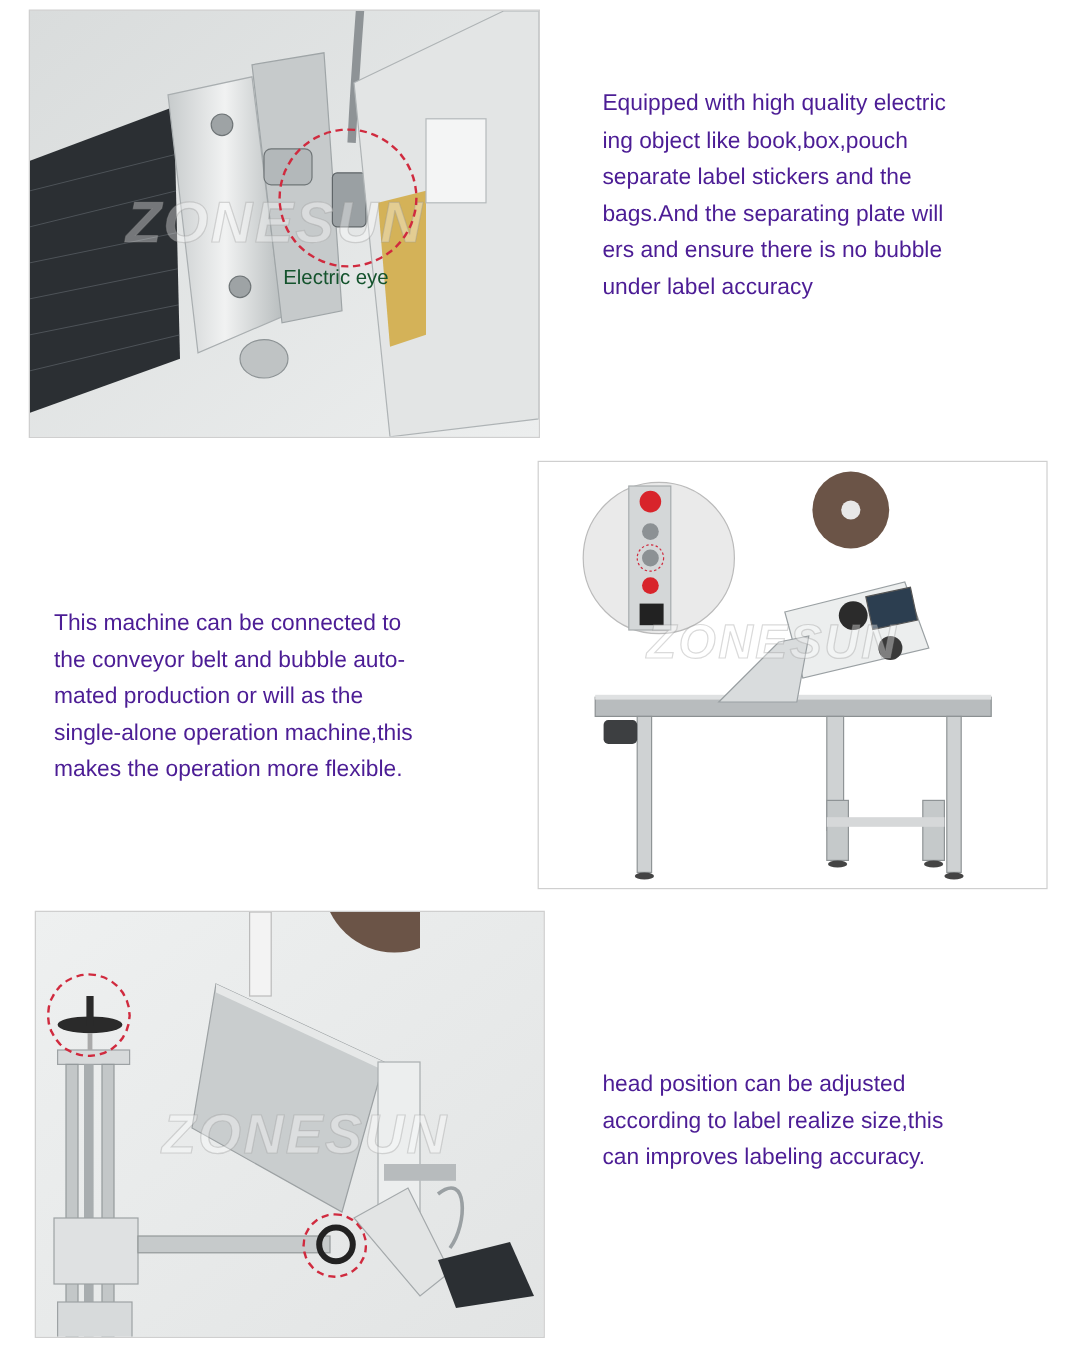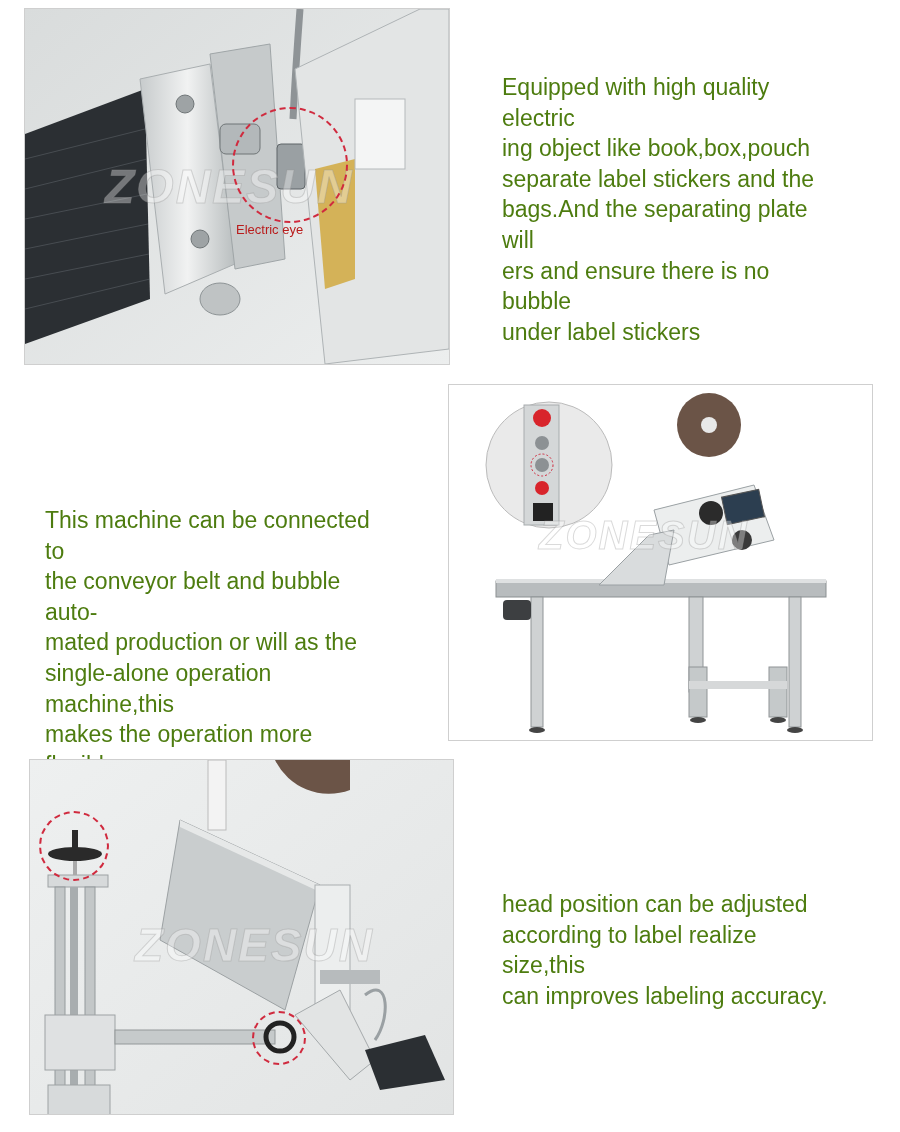--- a/index.html
+++ b/index.html
@@ -1,25 +1,25 @@
 <!DOCTYPE html>
 <html><head>
 <meta charset="utf-8">
 <style>
   html, body { margin: 0; padding: 0; background: #ffffff; }
   body { width: 900px; height: 1132px; position: relative; overflow: hidden;
          font-family: "Liberation Sans", sans-serif; color: #111; }
   .photo { position: absolute; border: 1px solid #cfcfcf; overflow: hidden; background: #e9eaea; }
-  .desc { position: absolute; font-size: 23px; line-height: 30.6px; color: #4d7c0f; }
+  .desc { position: absolute; font-size: 19px; line-height: 30.6px; color: #4c1d95; }
   .desc p { margin: 0; }
   .watermark { position: absolute; font-family: "Liberation Sans", sans-serif; font-weight: bold;
                font-style: italic; color: rgba(255,255,255,0.35); -webkit-text-stroke: 1px rgba(150,150,150,0.35);
                letter-spacing: 2px; white-space: nowrap; }
   .ring { position: absolute; border: 2px dashed #d02a3e; border-radius: 50%; }
-  .callout { position: absolute; color: #b91c1c; font-size: 13px; }
+  .callout { position: absolute; color: #14532d; font-size: 17px; }
 </style>
 </head>
 <body>
 
 <div class="photo" style="left:24px; top:8px; width:424px; height:355px;" title="Close-up of labeling head brush, separating plate and electric eye sensor">
   <svg width="424" height="355" viewBox="0 0 424 355">
     <defs>
       <linearGradient id="bg1" x1="0" y1="0" x2="1" y2="1">
         <stop offset="0" stop-color="#d9dcdc"></stop>
           <stop offset="1" stop-color="#eceeee"></stop>
@@ -61,21 +61,21 @@
   <div class="ring" style="left:207px; top:98px; width:112px; height:112px;"></div>
   <div class="callout" style="left:211px; top:213px;">Electric eye</div>
 </div>
 
 <div class="desc" style="left:502px; top:72px; width:330px;">
   <p>Equipped with high quality electric</p>
   <p>ing object like book,box,pouch</p>
   <p>separate label stickers and the</p>
   <p>bags.And the separating plate will</p>
   <p>ers and ensure there is no bubble</p>
-  <p>under label stickers</p>
+  <p>under label accuracy</p>
 </div>
 
 <div class="desc" style="left:45px; top:505px; width:340px;">
   <p>This machine can be connected to</p>
   <p>the conveyor belt and bubble auto-</p>
   <p>mated production or will as the</p>
   <p>single-alone operation machine,this</p>
   <p>makes the operation more flexible.</p>
 </div>
 

